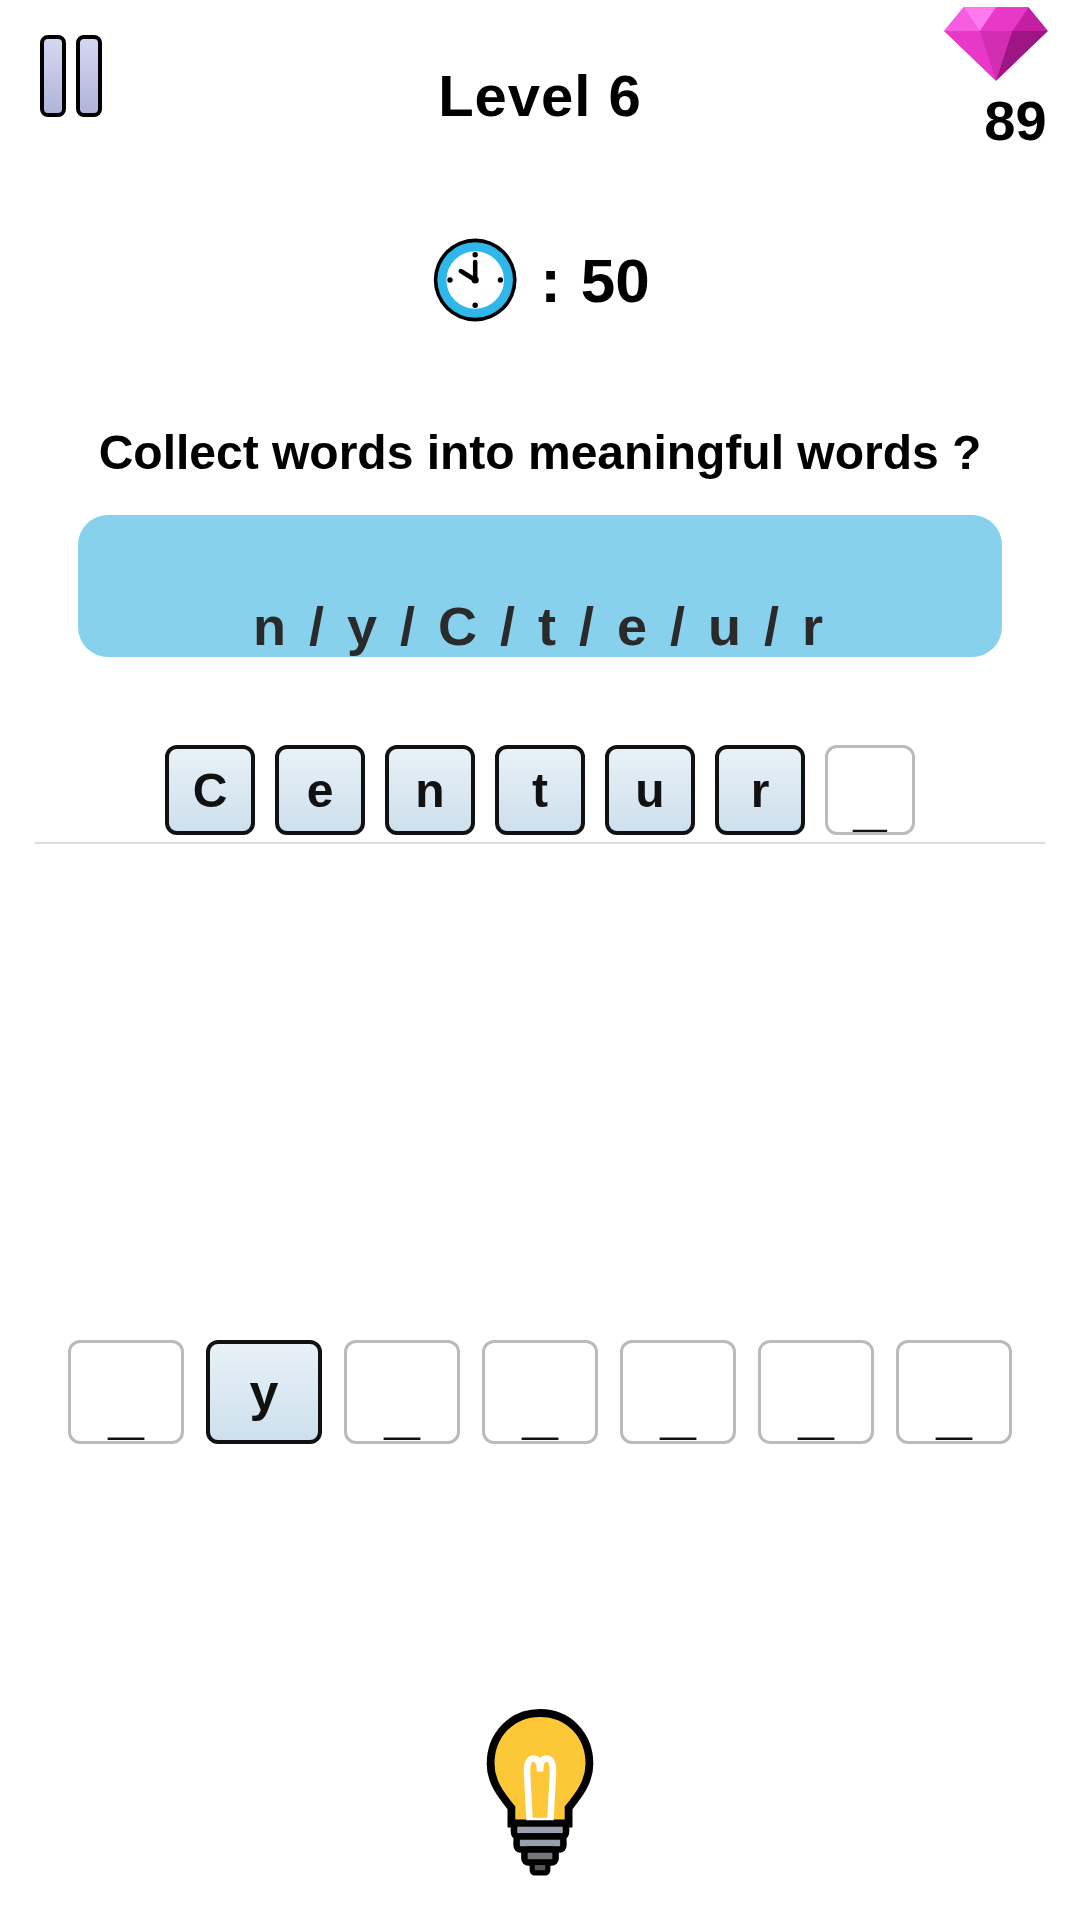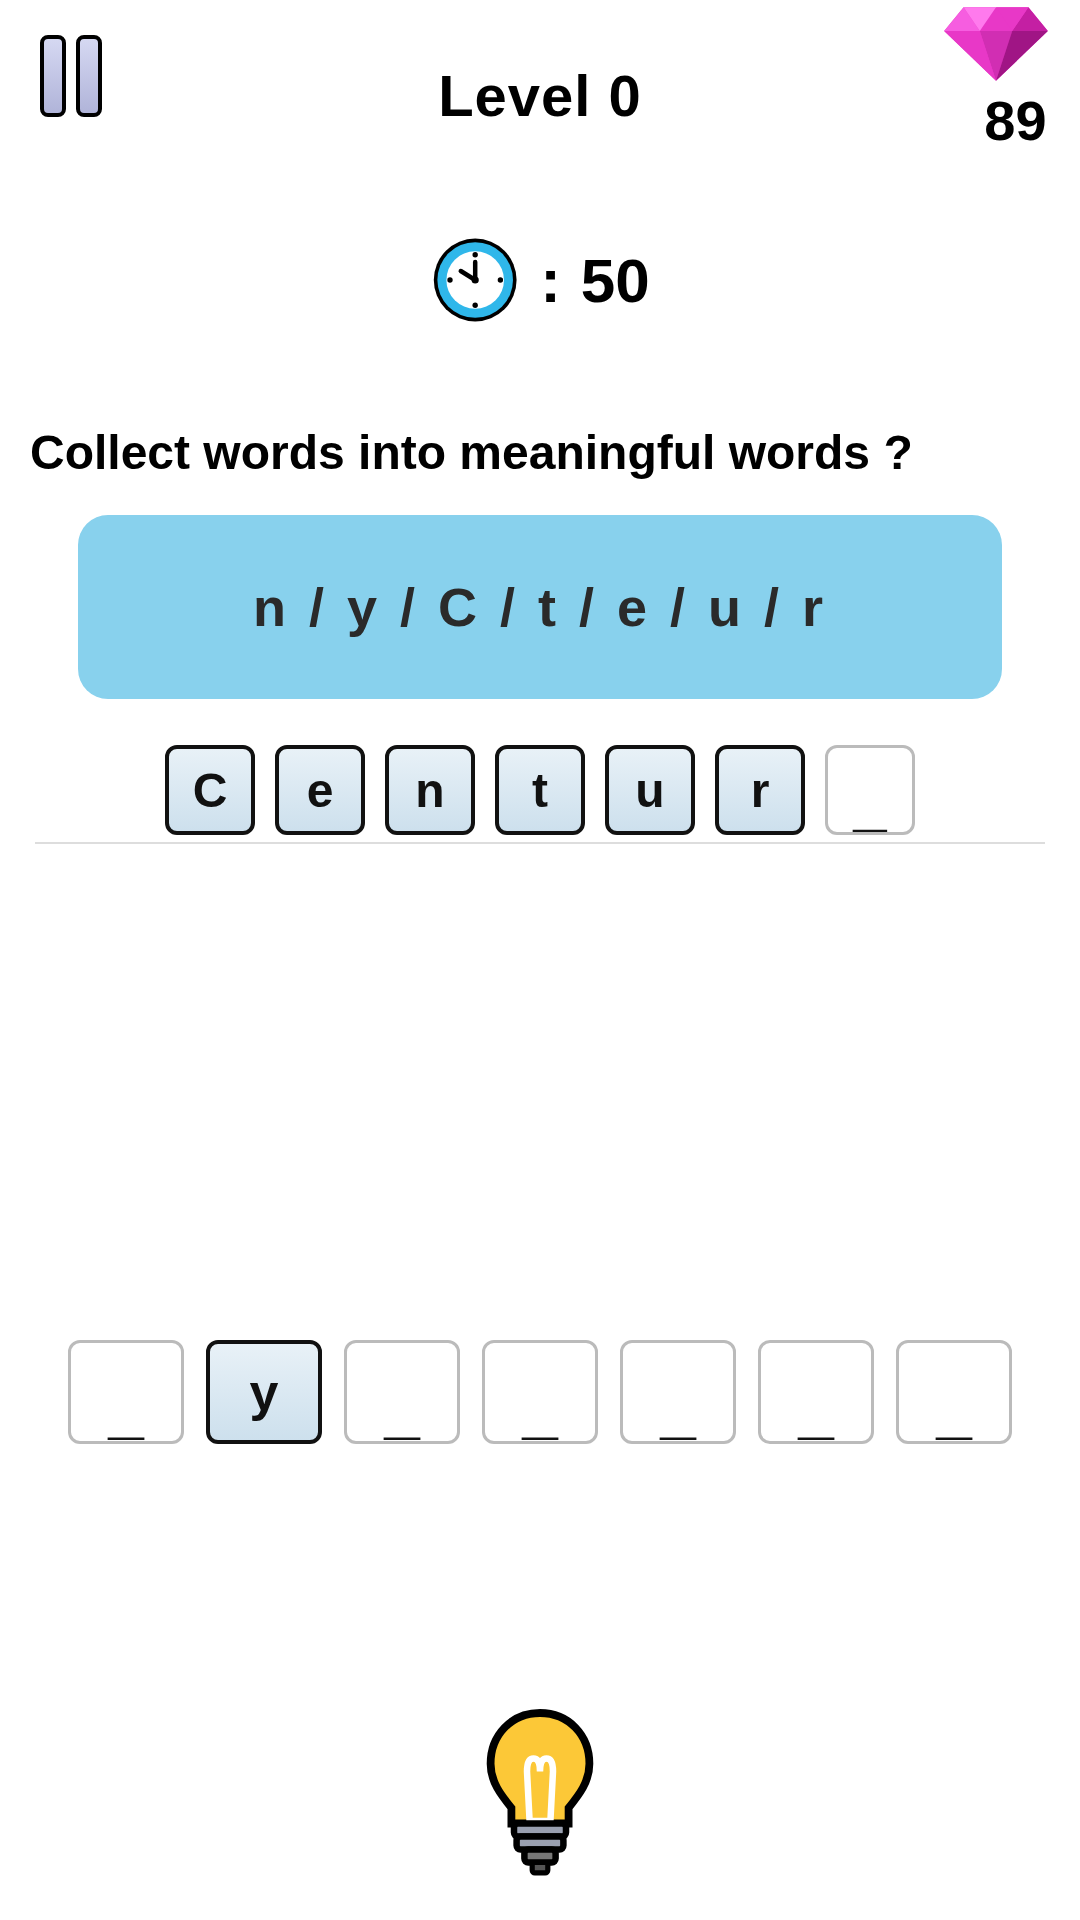--- a/index.html
+++ b/index.html
@@ -14,24 +14,24 @@
 .gem-container { position: absolute; right: 30px; top: 5px; display: flex; flex-direction: column; align-items: center; }
 .gem { width: 108px; height: 78px; }
 .gem-count { font-size: 56px; font-weight: 600; color: #000; margin-top: 5px; margin-left: 39px; }
 
 
 .timer-row { position: absolute; top: 235px; left: 50%; transform: translateX(-50%); display: flex; align-items: center; gap: 20px; }
 .clock { width: 90px; height: 90px; }
 .timer-text { font-size: 62px; font-weight: 700; color: #000; }
 
 
-.instruction { position: absolute; top: 425px; left: 0; right: 0; text-align: left; font-size: 48px; font-weight: 700; color: #000; padding: 0 30px; }
+.instruction { position: absolute; top: 425px; left: 0; right: 0; text-align: center; font-size: 48px; font-weight: 700; color: #000; padding: 0 30px; }
 
 
-.scrambled-box { position: absolute; top: 515px; left: 78px; right: 78px; height: 184px; background: #88d1ed; border-radius: 30px; display: flex; align-items: center; justify-content: center; }
+.scrambled-box { position: absolute; top: 515px; left: 78px; right: 78px; height: 142px; background: #88d1ed; border-radius: 30px; display: flex; align-items: flex-end; justify-content: center; }
 .scrambled-text { font-size: 54px; font-weight: 600; color: #2a2a2a; letter-spacing: 4px; }
 
 
 .answer-row { position: absolute; top: 745px; left: 0; right: 0; display: flex; justify-content: center; gap: 20px; padding-bottom: 20px; }
 .answer-divider { position: absolute; top: 842px; left: 35px; right: 35px; height: 2px; background: #ddd; }
 .tile { width: 90px; height: 90px; border-radius: 12px; display: flex; align-items: center; justify-content: center; font-size: 48px; font-weight: 800; color: #111; }
 .tile.filled { background: linear-gradient(#e8f1f7, #cde0ed); border: 4px solid #111; }
 .tile.empty { background: #fff; border: 3px solid #bbb; }
 .tile.empty .underscore { font-size: 60px; font-weight: 900; color: #111; line-height: 0.5; padding-top: 30px; }
 
@@ -47,21 +47,21 @@
 .bulb { width: 130px; height: 170px; }
 </style>
 </head>
 <body>
 
 <div class="header">
   <div class="pause-btn">
     <div class="pause-bar"></div>
     <div class="pause-bar"></div>
   </div>
-  <div class="level-title">Level 0</div>
+  <div class="level-title">Level 6</div>
   <div class="gem-container">
     <svg class="gem" viewBox="0 0 100 72">
       <polygon points="20,2 80,2 98,24 50,70 2,24" fill="#e838c7"></polygon>
       <polygon points="20,2 35,24 2,24" fill="#f65de0"></polygon>
       <polygon points="80,2 98,24 65,24" fill="#c41fa3"></polygon>
       <polygon points="20,2 50,2 35,24" fill="#ff7aed"></polygon>
       <polygon points="50,2 80,2 65,24" fill="#e838c7"></polygon>
       <polygon points="35,24 65,24 50,70" fill="#d12eb3"></polygon>
       <polygon points="2,24 35,24 50,70" fill="#e838c7"></polygon>
       <polygon points="65,24 98,24 50,70" fill="#a01585"></polygon>

